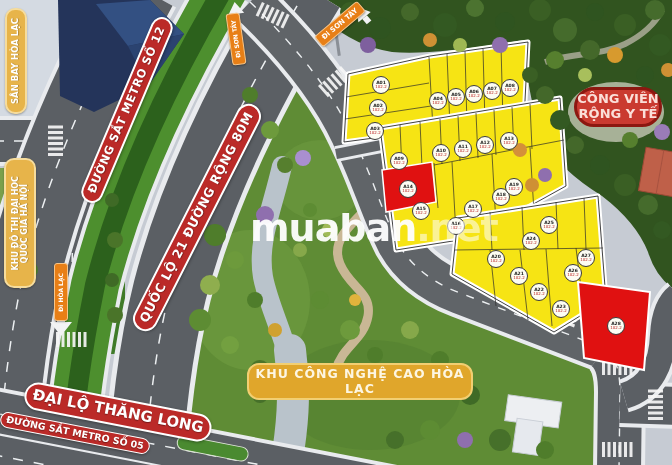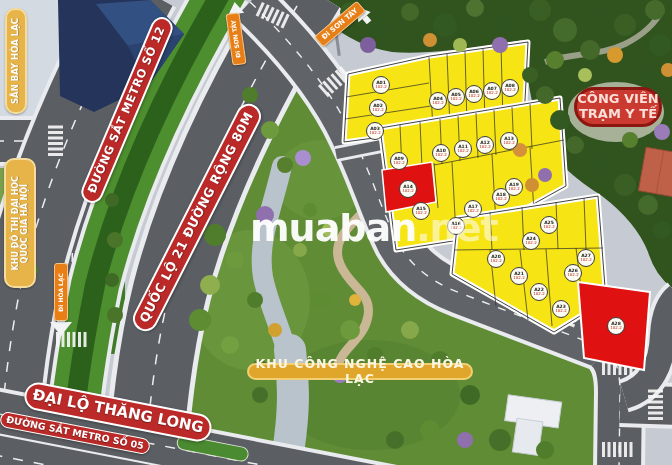--- a/index.html
+++ b/index.html
@@ -395,25 +395,25 @@
     <span class="vtext">Đi SƠN TÂY</span>
   </div>
 
   <div class="lbl sign-orange" style="left:312px;top:17px;width:56px;height:14px;font-size:7px;transform:rotate(-40deg);">
     <span>Đi SƠN TÂY</span>
   </div>
 
   <div class="lbl congvien" style="left:574px;top:87px;width:88px;height:40px;font-size:13px;">
     <div>
       <div>CÔNG VIÊN</div>
-      <div>TRẠM Y TẾ</div>
+      <div>RỘNG Y TẾ</div>
     </div>
   </div>
 
-  <div class="lbl khucn" style="left:247px;top:363px;width:226px;height:17px;font-size:12.5px;">
+  <div class="lbl khucn" style="left:247px;top:363px;width:226px;height:37px;font-size:12.5px;">
     <span>KHU CÔNG NGHỆ CAO HÒA LẠC</span>
   </div>
 
   <div class="lbl pill-red" style="left:23px;top:398px;width:190px;height:28px;font-size:15px;transform:rotate(11deg);">
     <span>ĐẠI LỘ THĂNG LONG</span>
   </div>
 
   <div class="lbl pill-red" style="left:-1px;top:425px;width:152px;height:16px;font-size:9.5px;border-width:1.5px;transform:rotate(11deg);">
     <span>ĐƯỜNG SẮT METRO SỐ 05</span>
   </div>

